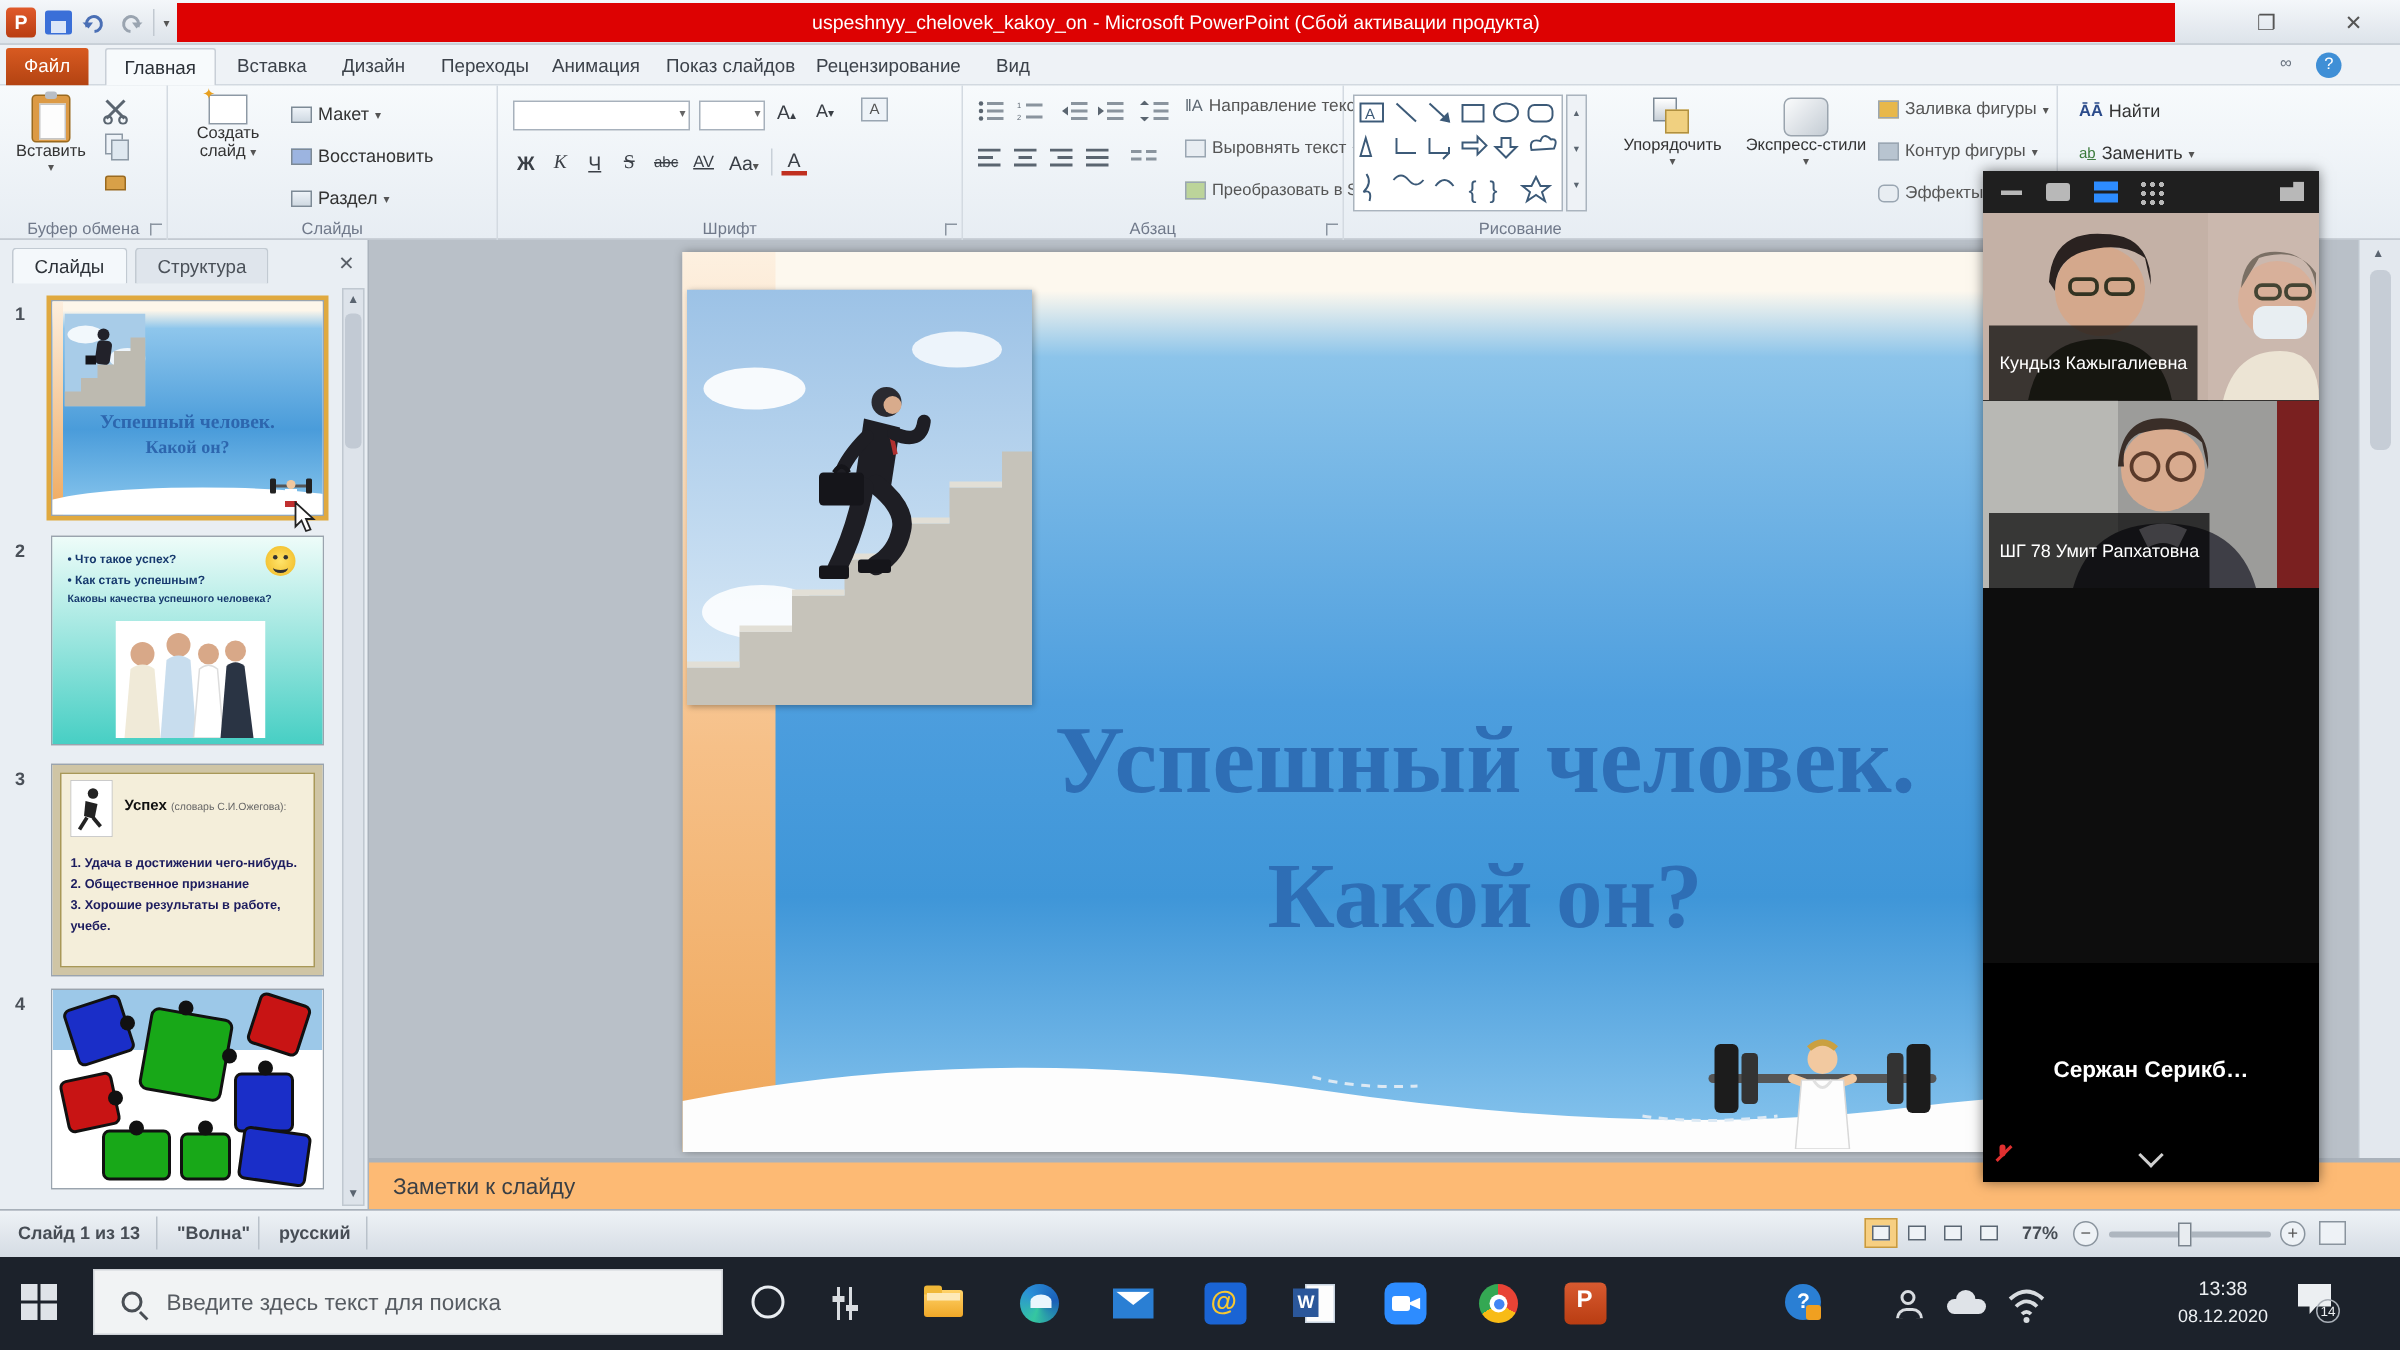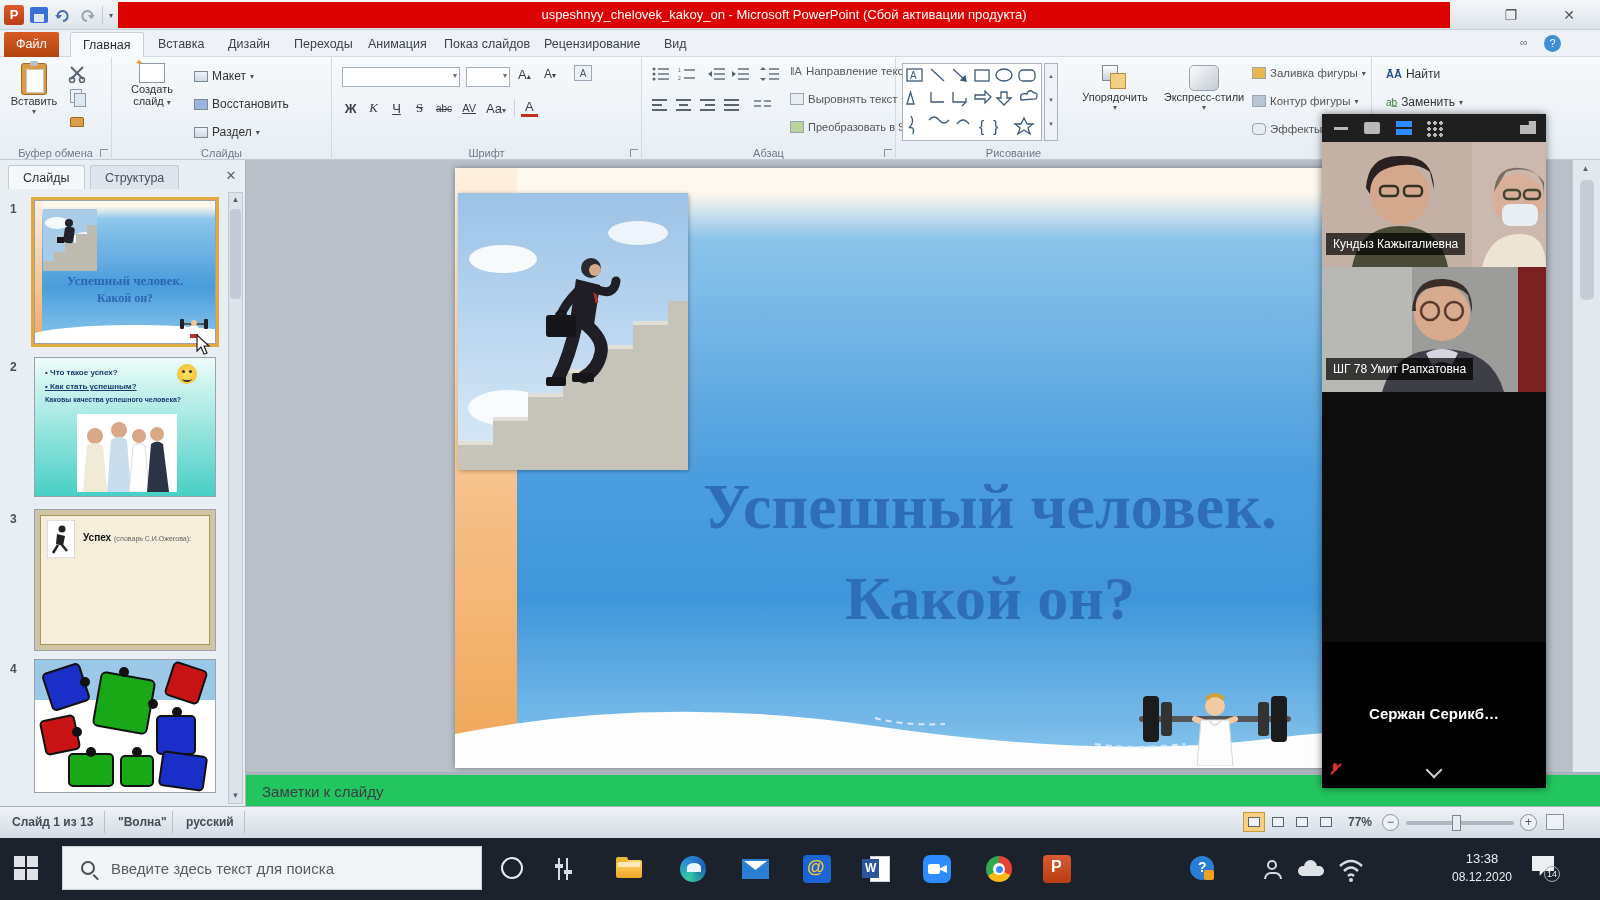--- a/index.html
+++ b/index.html
@@ -87,21 +87,21 @@
            background:linear-gradient(180deg,#fdf8ee 0,#fdf8ee 26px,#8cc4ea 70px,#4d9ede 300px,#3f96d8 430px,#8ac6ee 600px);
            box-shadow:0 0 6px rgba(0,0,0,.35); }
   #slide .band { position:absolute; left:0; top:0; width:62px; height:100%;
                  background:linear-gradient(180deg,#fdf0e0,#f6c088 55%,#efa658); }
   .slide-title { position:absolute; width:100%; text-align:center; font-family:"Liberation Serif",serif;
                  font-weight:bold; color:#2e6eb5; padding-left:110px; padding-right:40px; }
   #stairs-img { position:absolute; left:3px; top:25px; width:230px; height:277px; box-shadow:1px 1px 4px rgba(0,0,0,.3); }
   #mscroll { position:absolute; left:1572px; top:160px; width:28px; height:646px; background:#e3e8ee; border-left:1px solid #c0c8d0; }
 
   
-  #notes { position:absolute; left:246px; top:772px; width:1354px; height:34px; background:#22c55e;
+  #notes { position:absolute; left:246px; top:772px; width:1354px; height:34px; background:#fdba74;
            border-top:3px solid #aab2bb; font-size:15px; color:#3a3f45; padding:8px 0 0 16px; }
 
   
   #statusbar { position:absolute; left:0; top:806px; width:1600px; height:32px;
                background:linear-gradient(#eef2f6,#d5dce4); border-top:1px solid #a8b0b9; font-size:12px; color:#474d55; }
   .sb-item { position:absolute; top:8px;font-weight:bold; }
   .sb-sep { position:absolute; top:4px; width:1px; height:22px; background:#b9c1ca; }
   .viewbtn { position:absolute; top:5px; width:22px; height:20px; border:1px solid transparent; text-align:center; }
   .viewbtn.hl { background:#f7cf82; border-color:#c89a40; }
   .vb-ico { display:inline-block; width:12px; height:10px; border:1px solid #5a6673; background:#eef2f6; margin-top:4px; }
@@ -122,22 +122,22 @@
   #searchtext { margin-left:16px; font-size:15px; color:#575c62; }
   .tb-ico { position:absolute; top:16px; width:30px; height:30px; }
   #clock { position:absolute; left:1440px; top:12px; width:84px; text-align:center; color:#eceff2; font-size:13px; line-height:18px; }
 
   
   #zoompanel { position:absolute; left:1322px; top:114px; width:224px; height:674px; background:#0d0d0d;
                box-shadow:0 0 8px rgba(0,0,0,.5); }
   #zoomhdr { position:absolute; left:0; top:0; width:224px; height:28px; background:#1f1f1f; }
   .zh-ico { position:absolute; top:8px; }
   .ztile { position:absolute; left:0; width:224px; overflow:hidden; background:#000; }
-  .zname { position:absolute; left:4px; bottom:12px; background:rgba(0,0,0,.7); color:#fff; font-size:12px;
-           padding:4px 7px; display:flex; align-items:center; gap:5px; white-space:nowrap; }
+  .zname { position:absolute; left:4px; bottom:0; background:rgba(0,0,0,.7); color:#fff; font-size:12px;
+           padding:18px 7px; display:flex; align-items:center; gap:5px; white-space:nowrap; }
   .zname-center { position:absolute; width:100%; top:50%; transform:translateY(-60%); text-align:center;
                   color:#fff; font-size:15px; font-weight:bold; }
   .mic-muted { display:inline-block; position:relative; width:10px; height:14px; }
   .mic-muted:before { content:""; position:absolute; left:3px; top:1px; width:4px; height:8px; background:#e03030; border-radius:2px; }
   .mic-muted:after { content:""; position:absolute; left:-1px; top:6px; width:14px; height:2px; background:#e03030; transform:rotate(-45deg); }
   .chev-down { width:12px; height:12px; border-right:2px solid #cfcfcf; border-bottom:2px solid #cfcfcf; transform:rotate(45deg); }
 
   svg text { font-family:"Liberation Sans", sans-serif; }
 </style>
 </head>
@@ -423,21 +423,21 @@
             <rect x="11" y="9" width="8" height="8" fill="#fff"></rect>
             <rect x="11" y="17" width="8" height="4" fill="#c03030"></rect>
         </svg>
       </div>
     </div>
 
     <div class="thumbnum" style="top:200px;">2</div>
     <div class="thumb" style="top:197px; height:140px;">
       <div class="mini2">
         <div class="ln" style="top:10px; font-size:8px;">• Что такое успех?</div>
-        <div class="ln" style="top:24px; font-size:8px;text-decoration:underline;">• Как стать успешным?</div>
+        <div class="ln" style="top:24px; font-size:8px;">• Как стать успешным?</div>
         <div class="ln" style="top:38px; font-size:7px;">Каковы качества успешного человека?</div>
         <div class="smiley" style="right:18px; top:6px;"></div>
         <svg class="abs" style="left:42px; top:56px;" width="100" height="78">
           <rect width="100" height="78" fill="#fff"></rect>
           <g>
             <circle cx="18" cy="22" r="8" fill="#d8a888"></circle>
               <path d="M6,78 L10,32 Q18,26 26,32 L30,78 Z" fill="#f0ead8"></path>
             <circle cx="42" cy="16" r="8" fill="#d8a888"></circle>
               <path d="M30,78 L34,26 Q42,20 50,26 L54,78 Z" fill="#c8ddee"></path>
             <circle cx="62" cy="22" r="7" fill="#d8a888"></circle>
@@ -455,20 +455,25 @@
         <div class="inner"></div>
         <svg class="abs" style="left:12px; top:10px;" width="28" height="38">
           <rect width="28" height="38" fill="#fff" stroke="#bbb"></rect>
           <circle cx="15" cy="9" r="3.5" fill="#222"></circle>
             <path d="M10,14 L18,16 L16,26 L9,24 Z" fill="#222"></path>
           <line x1="11" y1="25" x2="6" y2="33" stroke="#222" stroke-width="2.5"></line>
             <line x1="15" y1="25" x2="20" y2="31" stroke="#222" stroke-width="2.5"></line>
         </svg>
         <div class="abs" style="left:48px; top:22px; font-size:10px; color:#111;">
           <b>Успех</b> <span style="font-size:7px; color:#666;">(словарь С.И.Ожегова):</span>
+        </div>
+        <div class="abs" style="left:12px; top:58px; font-size:8.5px; font-weight:bold; color:#1c1c5e; line-height:14px;">
+          <div>1. Удача в достижении чего-нибудь.</div>
+          <div>2. Общественное признание</div>
+          <div>3. Хорошие результаты в работе, учебе.</div>
         </div>
       </div>
     </div>
 
     <div class="thumbnum" style="top:502px;">4</div>
     <div class="thumb" style="top:499px; height:134px;">
       <div class="mini4">
         <svg width="180" height="132">
           <rect width="180" height="132" fill="#fff"></rect>
           <rect x="0" y="0" width="180" height="40" fill="#9cc8e8"></rect>

